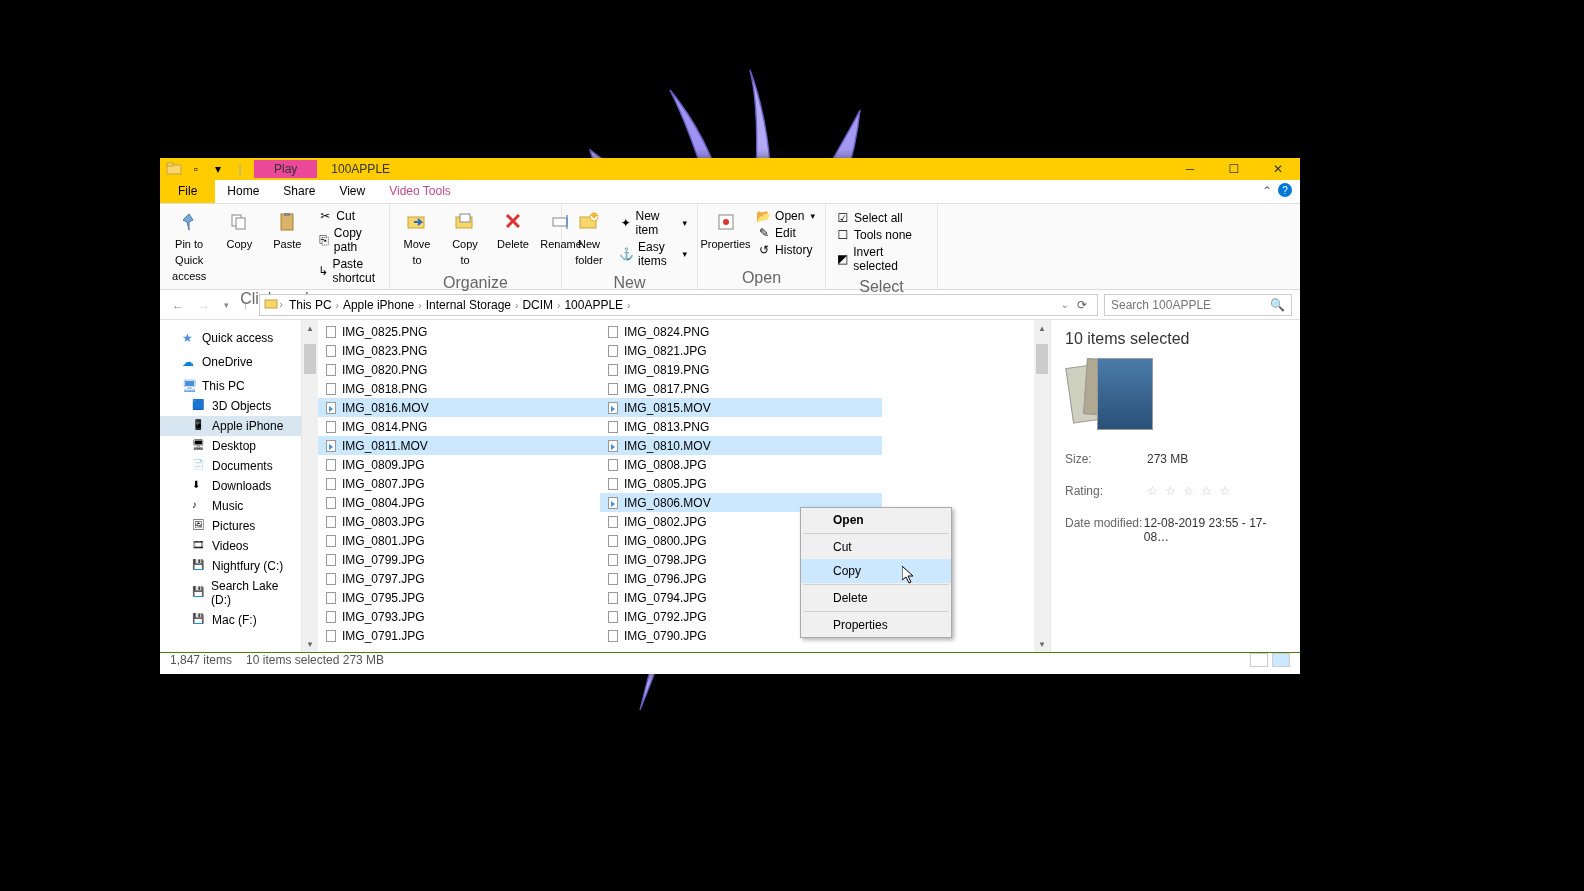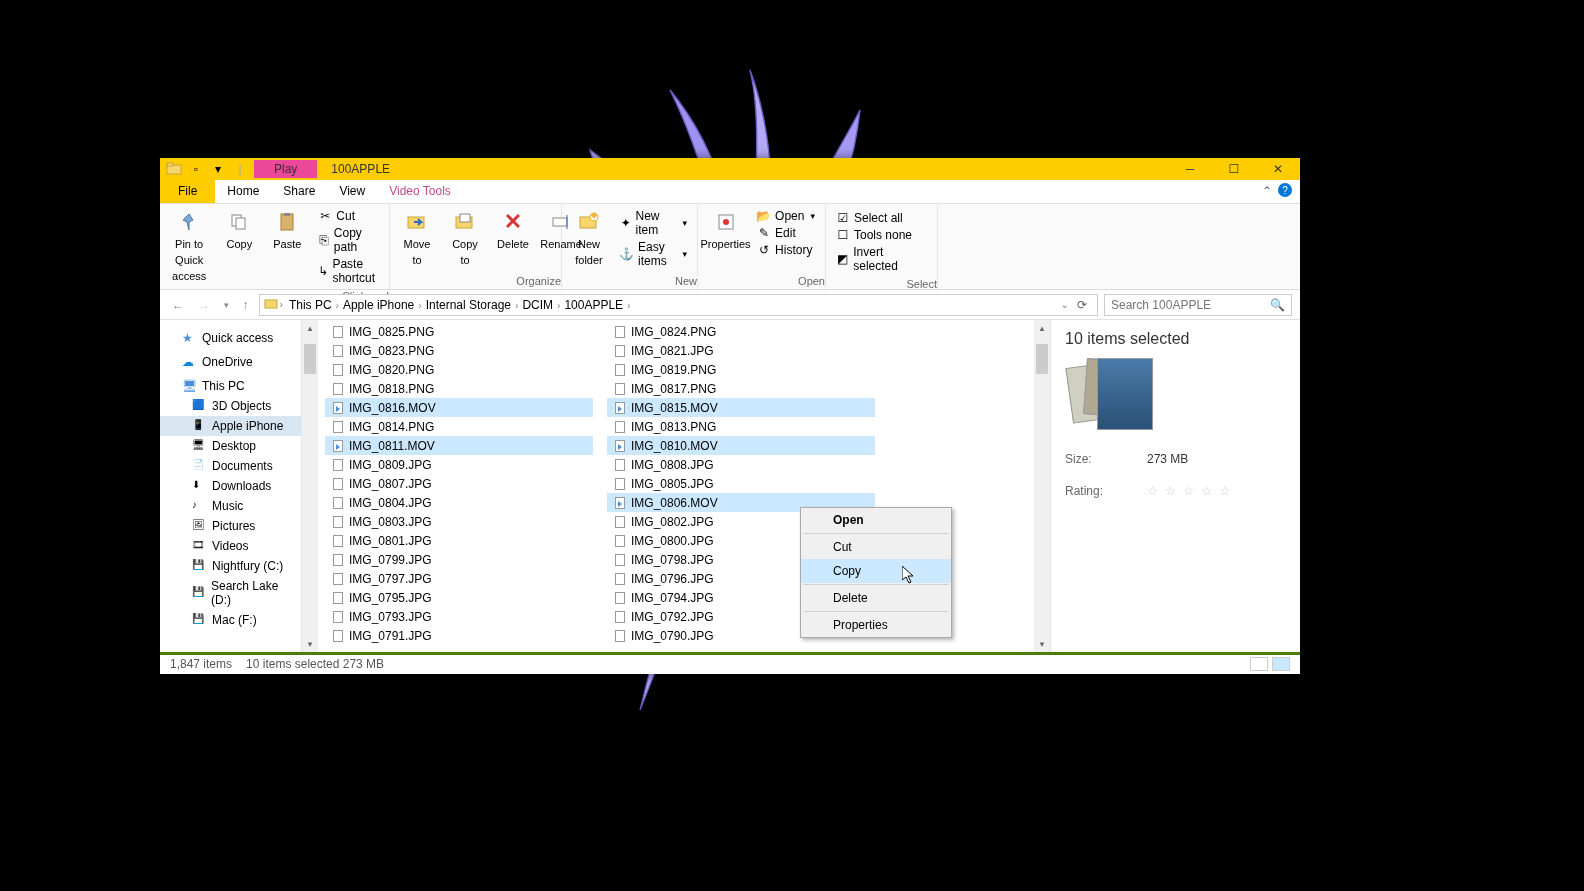--- a/index.html
+++ b/index.html
@@ -15,21 +15,21 @@
 .winctrl div{width:44px;height:22px;display:flex;align-items:center;justify-content:center;color:#333}
 .ribbon-tabs{height:24px;background:#fff;display:flex;align-items:stretch;border-bottom:1px solid #e0e0e0;position:relative}
 .ribbon-tabs .tab{padding:4px 12px;cursor:pointer}
 .ribbon-tabs .tab.file{background:#ffcc00;color:#000;padding:4px 18px}
 .ribbon-tabs .tab.vt{color:#c04b8a}
 .help-icon{position:absolute;right:8px;top:3px;width:14px;height:14px;border-radius:50%;background:#0078d7;color:#fff;display:flex;align-items:center;justify-content:center;font-size:10px}
 .toggle-ribbon{position:absolute;right:28px;top:4px;color:#666}
 .ribbon{height:86px;background:#fafafa;display:flex;border-bottom:1px solid #dcdcdc}
 .grp{border-right:1px solid #e6e6e6;display:flex;flex-direction:column;justify-content:space-between}
 .grp-body{display:flex;padding:2px 4px;gap:2px;flex:1}
-.grp-label{font-size:11px;color:#666;text-align:right;padding-bottom:2px}
+.grp-label{font-size:16px;color:#666;text-align:center;padding-bottom:2px}
 .bigbtn{display:flex;flex-direction:column;align-items:center;justify-content:flex-start;padding:4px 6px;gap:2px;cursor:pointer;min-width:46px}
 .bigbtn .ico{width:24px;height:24px;display:flex;align-items:center;justify-content:center}
 .bigbtn .lbl{font-size:11px;text-align:center;line-height:16px}
 .smallstack{display:flex;flex-direction:column;gap:1px;padding:2px}
 .smallbtn{display:flex;align-items:center;gap:4px;padding:1px 4px;cursor:pointer;font-size:11px}
 .smallbtn .ico{width:14px;height:14px;display:flex;align-items:center;justify-content:center}
 .addr-row{height:30px;display:flex;align-items:center;padding:0 8px;gap:6px;border-bottom:1px solid #e0e0e0}
 .navarrow{color:#888;padding:0 4px;cursor:pointer}
 .addr-bar{flex:1;height:22px;border:1px solid #ccc;background:#fff;display:flex;align-items:center;padding:0 4px;gap:2px}
 .crumb{padding:0 4px;cursor:pointer}
@@ -38,39 +38,39 @@
 .searchbox{width:188px;height:22px;border:1px solid #ccc;display:flex;align-items:center;padding:0 6px;color:#888}
 .searchbox input{border:none;outline:none;flex:1;color:#c2410c}
 .content{display:flex;height:332px}
 .navpane{width:142px;border-right:1px solid #e6e6e6;overflow:hidden;padding:4px 0}
 .navitem{display:flex;align-items:center;gap:6px;padding:3px 6px 3px 22px;cursor:pointer}
 .navitem.top{padding-left:22px;margin-top:4px}
 .navitem.sub{padding-left:32px}
 .navitem.sel{background:#d8e6f2}
 .navico{width:14px;height:14px}
 .fileview{flex:1;display:flex;position:relative;overflow:hidden}
-.filecol{width:282px;padding:2px 7px}
+.filecol{width:282px;padding:2px 0}
 .fileitem{display:flex;align-items:center;gap:6px;padding:1px 4px 1px 8px;height:19px;cursor:pointer}
 .fileitem.sel{background:#cce8ff}
 .fileico{width:10px;height:12px;border:1px solid #999;background:#fff;position:relative}
 .fileico.mov::after{content:"";position:absolute;left:2px;top:3px;width:0;height:0;border-left:4px solid #4a90d9;border-top:3px solid transparent;border-bottom:3px solid transparent}
 .vscroll{width:16px;background:#f0f0f0;position:relative}
 .vscroll .arrow{height:16px;display:flex;align-items:center;justify-content:center;color:#666;font-size:9px}
 .vscroll .thumb{position:absolute;left:2px;right:2px;top:24px;height:30px;background:#ccc}
 .detailspane{width:250px;border-left:1px solid #e6e6e6;padding:10px 14px;overflow:hidden}
 .detailstitle{font-size:16px;color:#333;margin-bottom:10px}
 .thumbstack{width:84px;height:76px;position:relative;margin:4px 0 14px 4px}
 .thumb1{position:absolute;left:0;top:6px;width:56px;height:56px;background:#d0d0c0;border:1px solid #999;transform:rotate(-8deg)}
 .thumb2{position:absolute;left:16px;top:2px;width:56px;height:56px;background:#b0a890;border:1px solid #999;transform:rotate(4deg)}
 .thumb3{position:absolute;left:28px;top:0;width:56px;height:72px;background:linear-gradient(#4a7ba8,#2a5078);border:1px solid #999}
 .proprow{display:flex;margin:18px 0;font-size:11px}
 .proprow .k{width:82px;color:#666}
 .proprow .v{color:#333}
 .stars{color:#ccc;letter-spacing:2px}
-.statusbar{height:20px;border-top:3px solid #4d7c0f;display:flex;align-items:center;padding:0 10px;gap:14px;color:#555;font-size:11px}
+.statusbar{height:20px;border-top:1px solid #4d7c0f;display:flex;padding:0 10px;gap:14px;color:#555;font-size:11px}
 .statusbar .viewbtns{margin-left:auto;display:flex;gap:4px}
 .viewbtn{width:18px;height:14px;border:1px solid #ccc;background:#fff}
 .viewbtn.active{background:#cce8ff}
 .ctxmenu{position:absolute;left:800px;top:507px;width:152px;background:#f0f0f0;border:1px solid #aaa;box-shadow:2px 2px 4px rgba(0,0,0,.3);z-index:100}
 .ctxitem{padding:5px 10px 5px 32px;cursor:pointer}
 .ctxitem.bold{font-weight:600}
 .ctxitem.hover{background:#cce8ff}
 .ctxsep{height:1px;background:#d0d0d0;margin:1px 2px}
 .cursor{position:absolute;left:902px;top:566px;z-index:200}
 </style>
@@ -531,20 +531,24 @@
       </div>
       <div id="props">
           <div class="proprow">
             <span class="k">Size:</span>
             <span class="v">273 MB</span>
           </div>
           <div class="proprow">
             <span class="k">Rating:</span>
             <span class="stars">☆ ☆ ☆ ☆ ☆</span>
           </div>
+          <div class="proprow">
+            <span class="k">Date modified:</span>
+            <span class="v">12-08-2019 23:55 - 17-08…</span>
+          </div>
         </div>
     </div>
   </div>
 
   <div class="statusbar">
     <span>1,847 items</span>
     <span>10 items selected  273 MB</span>
     <div class="viewbtns">
       <div class="viewbtn"></div>
       <div class="viewbtn active"></div>

